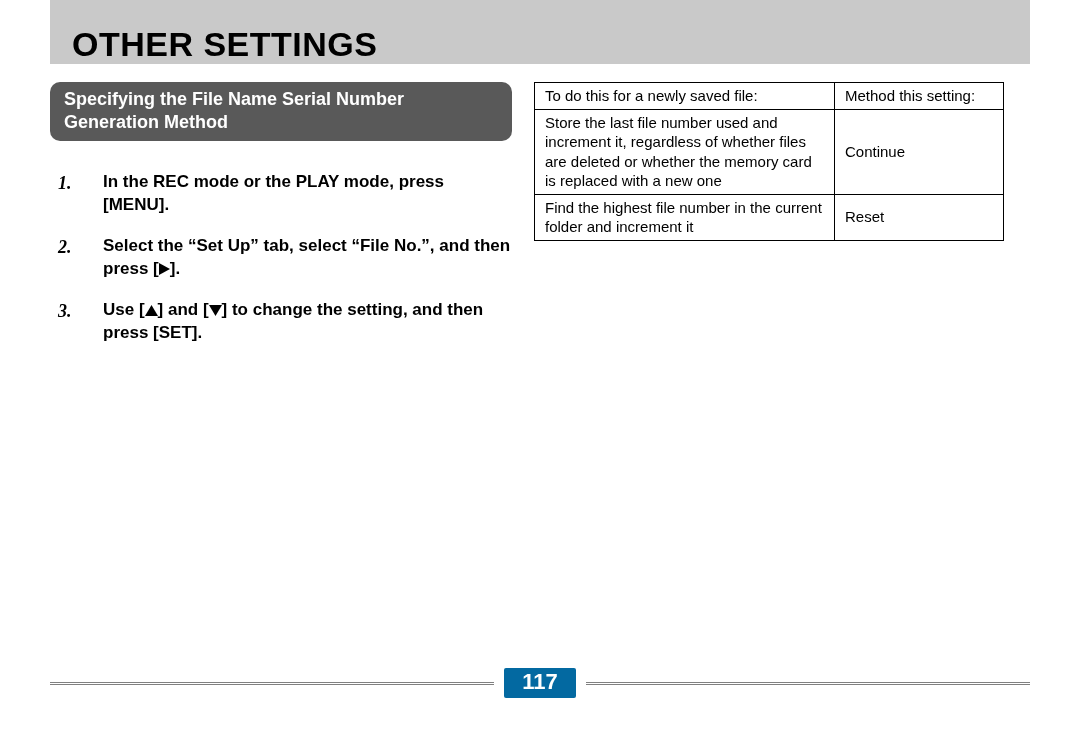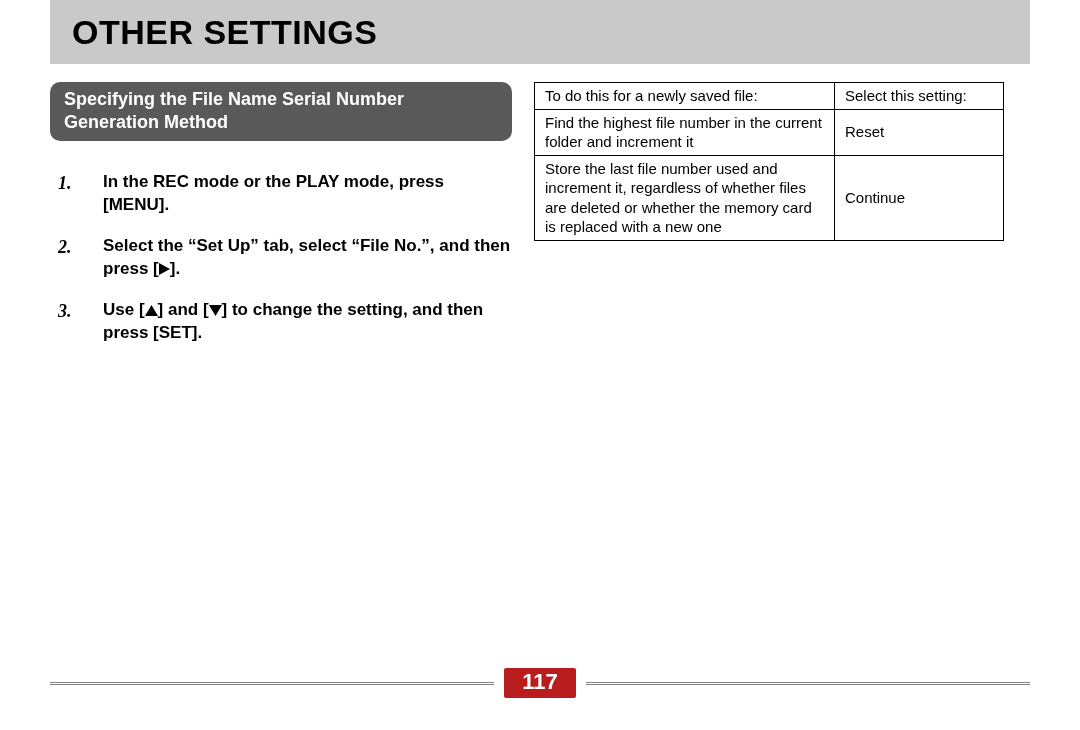--- a/index.html
+++ b/index.html
@@ -2,21 +2,21 @@
 <html><head>
 <meta charset="utf-8">
 <style>
   * { box-sizing: border-box; margin: 0; padding: 0; }
   html, body { width: 1080px; height: 730px; background: #fff; font-family: Arial, Helvetica, sans-serif; }
   .page { width: 1080px; height: 730px; position: relative; padding: 0 50px; }
   .header-bar {
     background: #c9c9c9;
     height: 64px;
     display: flex;
-    align-items: center;
+    align-items: flex-end;
     padding-left: 22px;
   }
   .header-bar h1 {
     font-family: Arial, Helvetica, sans-serif;
     font-weight: 900;
     font-size: 34px;
     letter-spacing: 0.5px;
     color: #000;
   }
   .content {
@@ -96,21 +96,21 @@
     align-items: center;
     gap: 10px;
   }
   .footer .line {
     flex: 1;
     height: 3px;
     border-top: 1px solid #808080;
     border-bottom: 1px solid #808080;
   }
   .footer .pagebox {
-    background: #b91c1c;
+    background: #0369a1;
     color: #fff;
     font-weight: bold;
     font-size: 22px;
     padding: 1px 18px 3px 18px;
     border-radius: 2px;
   }
 </style>
 </head>
 <body>
 
@@ -144,31 +144,31 @@
           </span>
         </li>
       </ol>
     </div>
 
     <div class="col-right">
       <table class="settings">
         <thead>
           <tr>
             <th class="col1">To do this for a newly saved file:</th>
-            <th>Select this setting:</th>
+            <th>Method this setting:</th>
           </tr>
         </thead>
         <tbody>
           <tr>
+            <td>Store the last file number used and increment it, regardless of whether files are deleted or whether the memory card is replaced with a new one</td>
+            <td>Continue</td>
+          </tr>
+          <tr>
             <td>Find the highest file number in the current folder and increment it</td>
             <td>Reset</td>
-          </tr>
-          <tr>
-            <td>Store the last file number used and increment it, regardless of whether files are deleted or whether the memory card is replaced with a new one</td>
-            <td>Continue</td>
           </tr>
         </tbody>
       </table>
     </div>
   </div>
 
   <div class="footer">
     <div class="line"></div>
     <div class="pagebox">117</div>
     <div class="line"></div>

